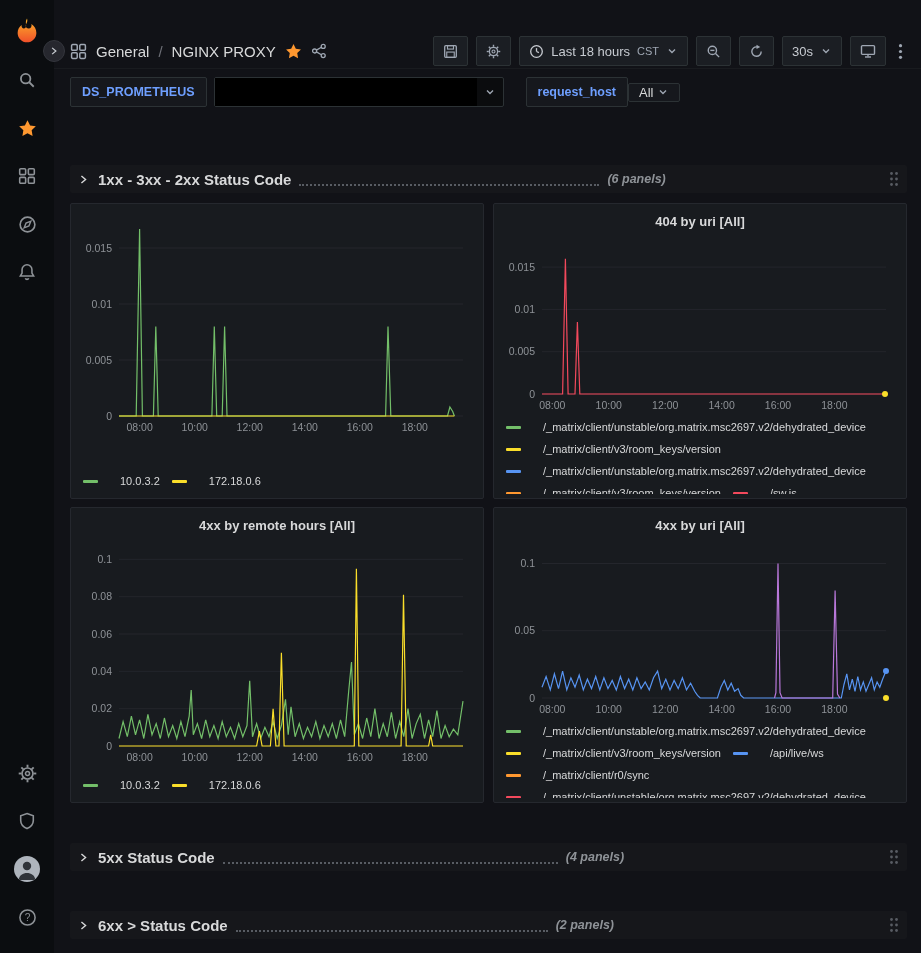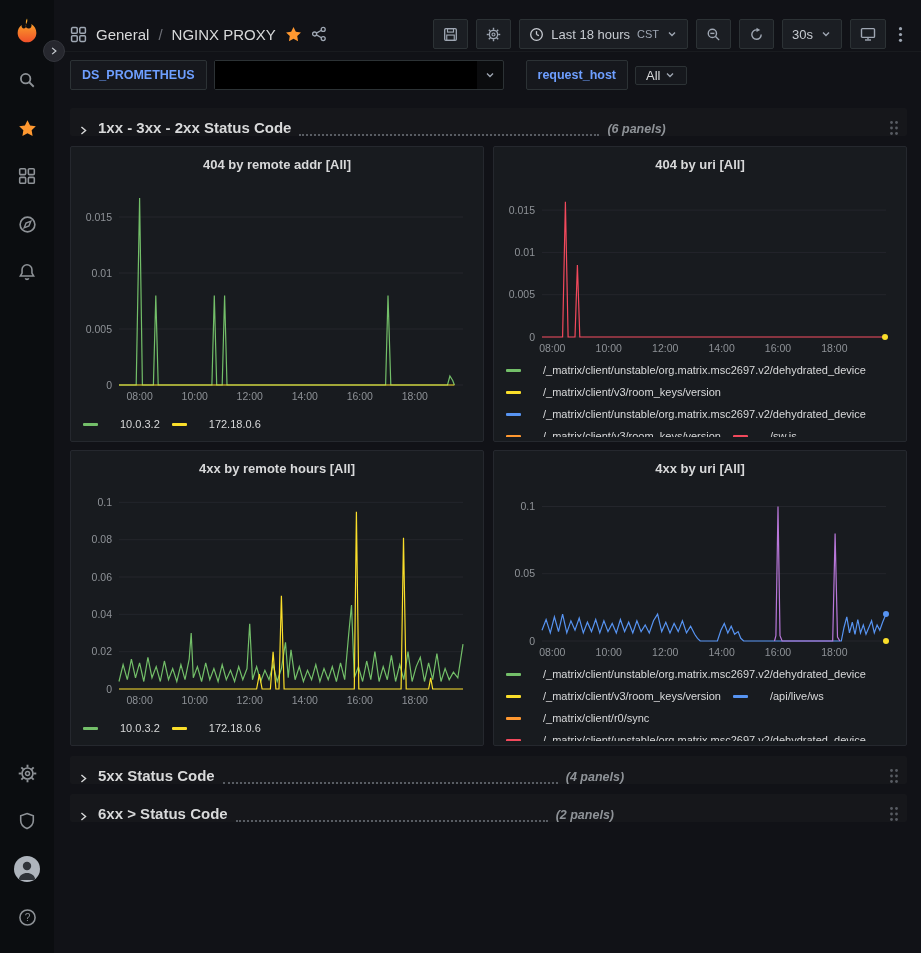--- a/index.html
+++ b/index.html
@@ -29,21 +29,21 @@
   .side-bottom { margin-top:auto; display:flex; flex-direction:column; align-items:center; }
   .avatar-circle {
     width:26px; height:26px; border-radius:50%; background:#aeb4bc; overflow:hidden;
     display:flex; align-items:center; justify-content:center;
   }
 
   
   .main { flex:1; min-width:0; display:flex; flex-direction:column; }
   .topnav {
     height:52px; flex-shrink:0; display:flex; align-items:center; gap:8px;
-    padding:17px 14px 0 16px; border-bottom:1px solid #191b1f;
+    padding:17px 14px 0 16px; border-bottom:1px solid #191b1f;margin-top:17px;
   }
   .crumb-group { display:flex; align-items:center; gap:9px; }
   .crumb { font-size:15px; color:#d8d9da; cursor:pointer; white-space:nowrap; }
   .crumb-sep { color:#6e7077; font-size:15px; }
   .crumb-title { font-weight:500; }
   .nav-right { margin-left:auto; display:flex; align-items:center; gap:8px; }
   .btn {
     height:30px; display:inline-flex; align-items:center; gap:7px; padding:0 9px;
     background:#1b1e23; border:1px solid #2c3235; border-radius:2px;
     color:#c7cbd1; font-size:13px; cursor:pointer; white-space:nowrap;
@@ -58,31 +58,31 @@
     background:#16181d; color:#6e9fff; font-size:12.5px; font-weight:600; border-radius:2px;
     cursor:pointer; white-space:nowrap;
   }
   .var-dropdown {
     width:290px; height:30px; margin-left:7px; border:1px solid #2c3235; background:#0b0c0e;
     border-radius:2px; display:flex; align-items:center; cursor:pointer;
   }
   .var-redacted { flex:1; height:100%; background:#000; }
   .caret { padding:0 7px; color:#9fa7b3; display:flex; align-items:center; }
   .var-value {
-    height:19px; margin-left:7px; display:flex; align-items:center; gap:4px; padding:0 10px;
+    height:19px; margin-left:0; display:flex; align-items:center; gap:4px; padding:0 10px;
     border:1px solid #2c3235; background:#16181d; color:#d8d9da; font-size:13px; border-radius:2px;
     cursor:pointer; white-space:nowrap;
   }
   .gap-lg { margin-left:22px; }
 
   
   .content { flex:1; padding:8px 14px 0 16px; overflow:hidden; }
   .row-header {
-    height:28px; display:flex; align-items:flex-end; gap:8px; margin-bottom:10px;
-    padding:0 6px; border-radius:2px; cursor:pointer;
+    height:28px; display:flex; align-items:center; gap:8px; margin-bottom:10px;
+    padding:0 6px; border-radius:2px; cursor:pointer;margin-top:40px;
   }
   .row-header.collapsed { background:#16171b; }
   .chev { display:flex; align-items:center; color:#d8d9da; width:14px; justify-content:center; }
   .chev.open svg { transform:rotate(90deg); }
   .row-title { font-size:15px; font-weight:700; color:#d8d9da; white-space:nowrap; }
   .dots-leader { height:13px; border-bottom:2px dotted #585c63; flex-shrink:0; }
   .row-count { font-size:12.5px; font-style:italic; color:#8e9297; white-space:nowrap;font-weight:bold; }
   .spacer { flex:1; }
   .drag-handle { display:flex; align-items:center; cursor:grab; padding:0 2px; }
 
@@ -338,21 +338,20 @@
             <circle cx="2.5" cy="13.5" r="1.4" fill="#585c63"></circle>
               <circle cx="7.5" cy="13.5" r="1.4" fill="#585c63"></circle>
           </svg>
         </span>
       </div>
 
 
       <div class="grid">
 
         <section class="panel">
-          <div class="panel-title">404 by remote addr [All]</div>
           <svg class="chart" width="396" height="226">
               <line x1="40" x2="384" y1="206.0" y2="206.0" stroke="#24262c" stroke-width="1"></line>
               <text x="33" y="209.5" text-anchor="end" fill="#8e9297" font-size="10.5">0</text>
               <line x1="40" x2="384" y1="150.0" y2="150.0" stroke="#24262c" stroke-width="1"></line>
               <text x="33" y="153.5" text-anchor="end" fill="#8e9297" font-size="10.5">0.005</text>
               <line x1="40" x2="384" y1="94.0" y2="94.0" stroke="#24262c" stroke-width="1"></line>
               <text x="33" y="97.5" text-anchor="end" fill="#8e9297" font-size="10.5">0.01</text>
               <line x1="40" x2="384" y1="38.0" y2="38.0" stroke="#24262c" stroke-width="1"></line>
               <text x="33" y="41.5" text-anchor="end" fill="#8e9297" font-size="10.5">0.015</text>
               <text x="60.6" y="221" text-anchor="middle" fill="#8e9297" font-size="10.5">08:00</text>

